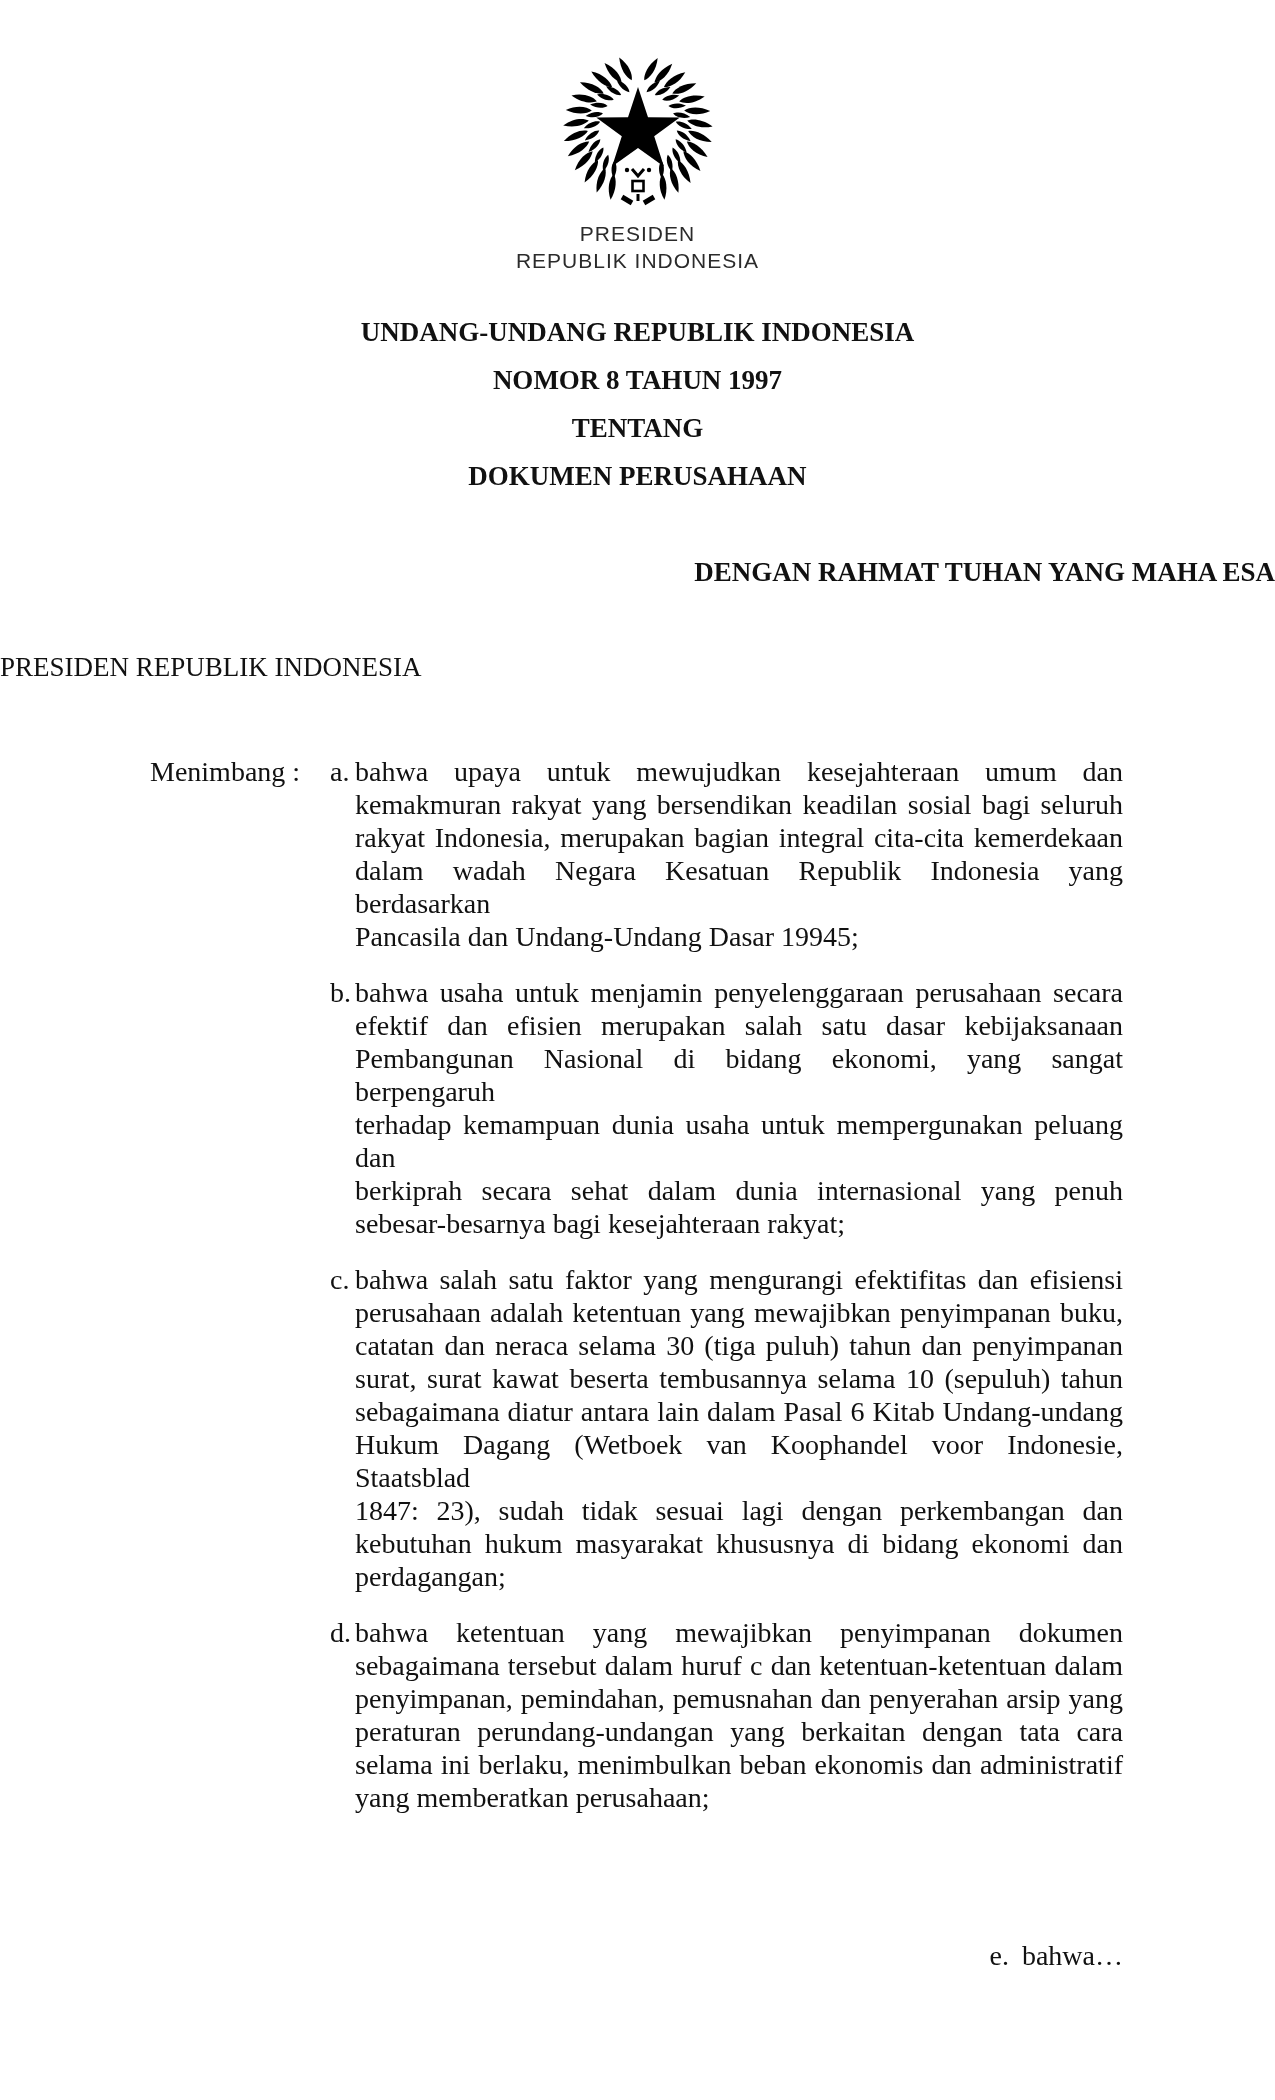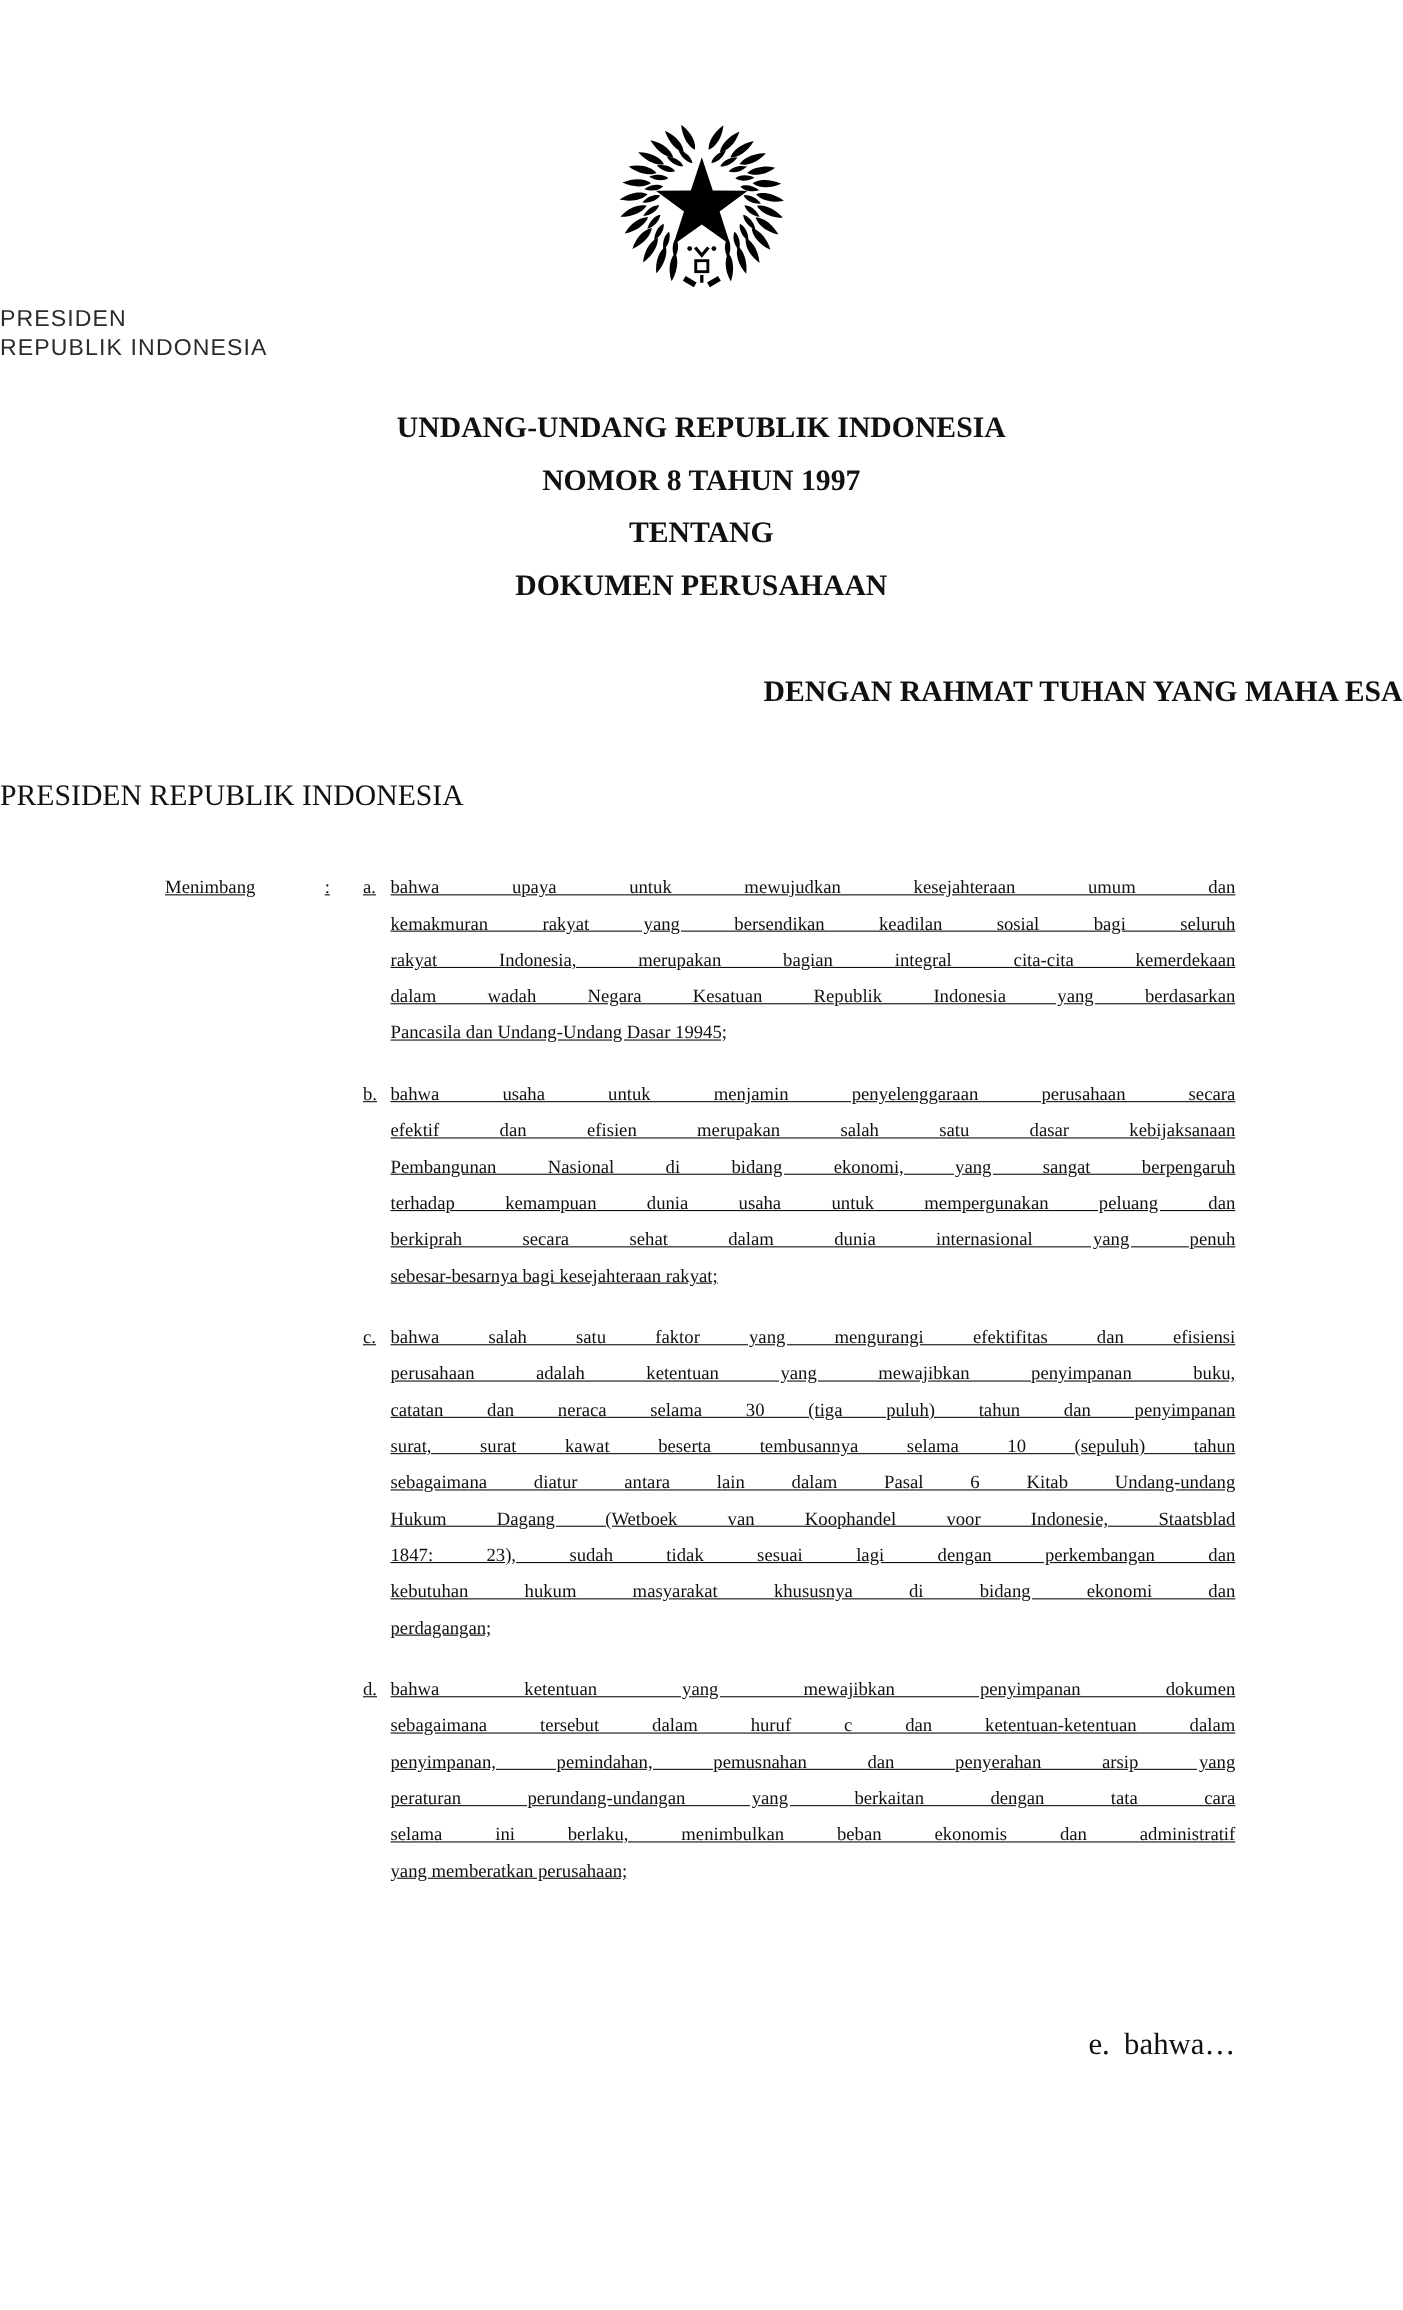--- a/index.html
+++ b/index.html
@@ -6,21 +6,21 @@
   .page {
     position: relative;
     width: 1275px;
     height: 2100px;
     background: #ffffff;
     color: #111111;
     font-family: "Liberation Serif", serif;
     overflow: hidden;
   }
   
-  .letterhead { padding-top: 108px; text-align: left; }
+  .letterhead { padding-top: 52px; text-align: center; }
   .emblem { display: block; margin: 0 auto; width: 152px; height: 156px; }
   .lh-text {
     margin-top: 12px;
     font-family: "Liberation Sans", sans-serif;
     font-size: 21px;
     line-height: 27px;
     letter-spacing: 1px;
     color: #2b2b2b;
   }
   
@@ -42,25 +42,24 @@
   .issuer {
     margin-top: 47px;
     text-align: left;
     font-weight: normal;
     font-size: 27px;
     line-height: 48px;
   }
   
   .cons {
     display: flex;
-    margin-top: 43px;
+    margin-top: 64px;
     padding: 0 152px 0 150px;
-    font-size: 17px;
+    font-size: 28px;
     line-height: 33px;
-    text-decoration: underline;
   }
   .cons-label {
     flex: none;
     width: 150px;
     display: flex;
     justify-content: space-between;
     align-items: flex-start;
   }
   .cons-items { flex: 1; margin-left: 30px; }
   .cons-item { display: flex; margin-bottom: 23px; }

